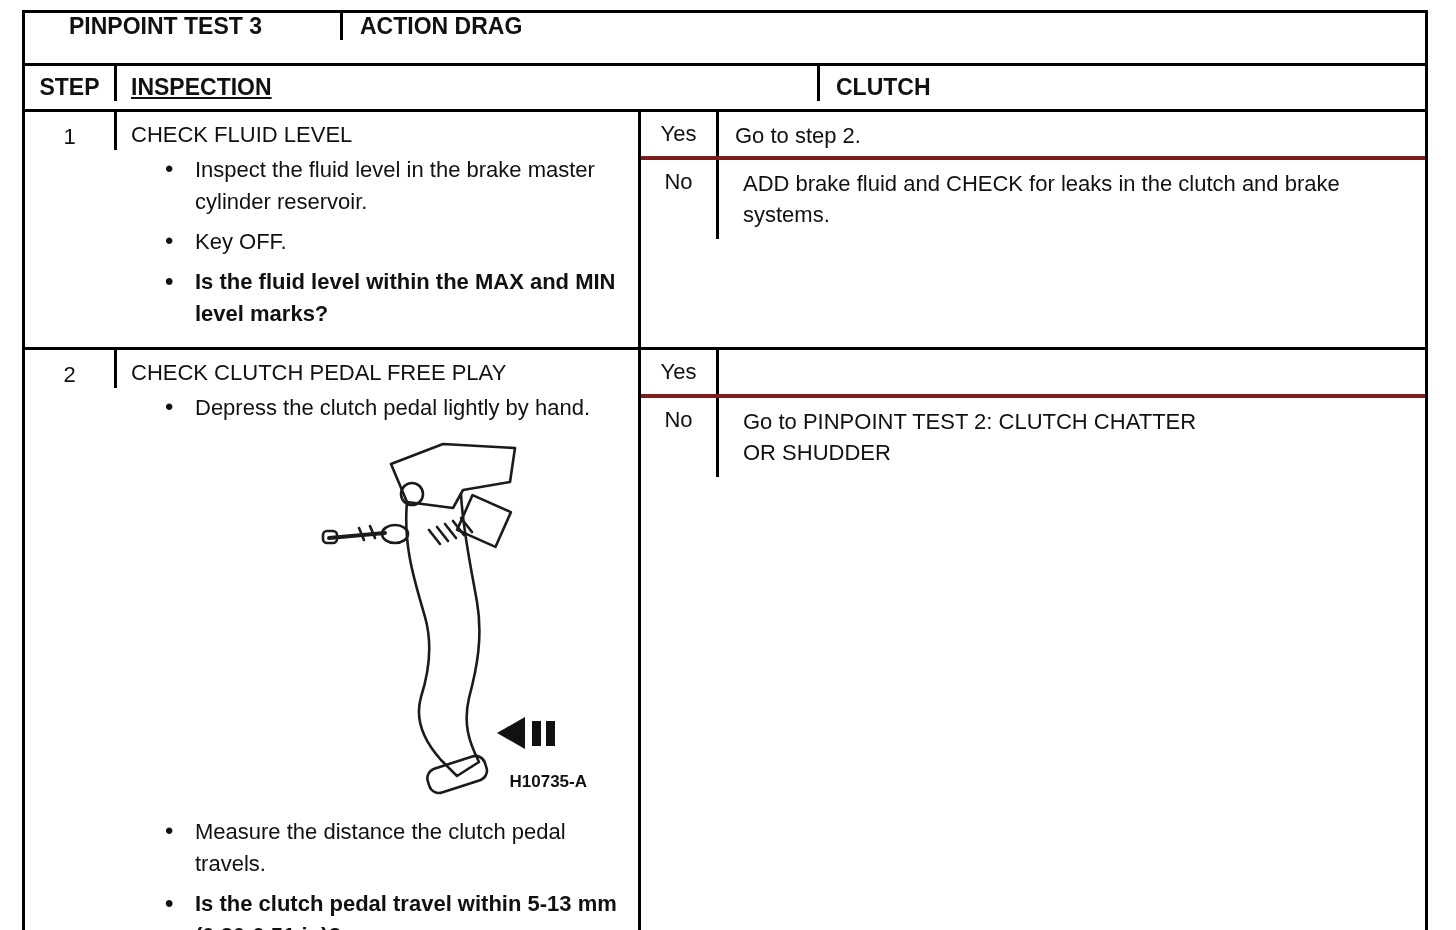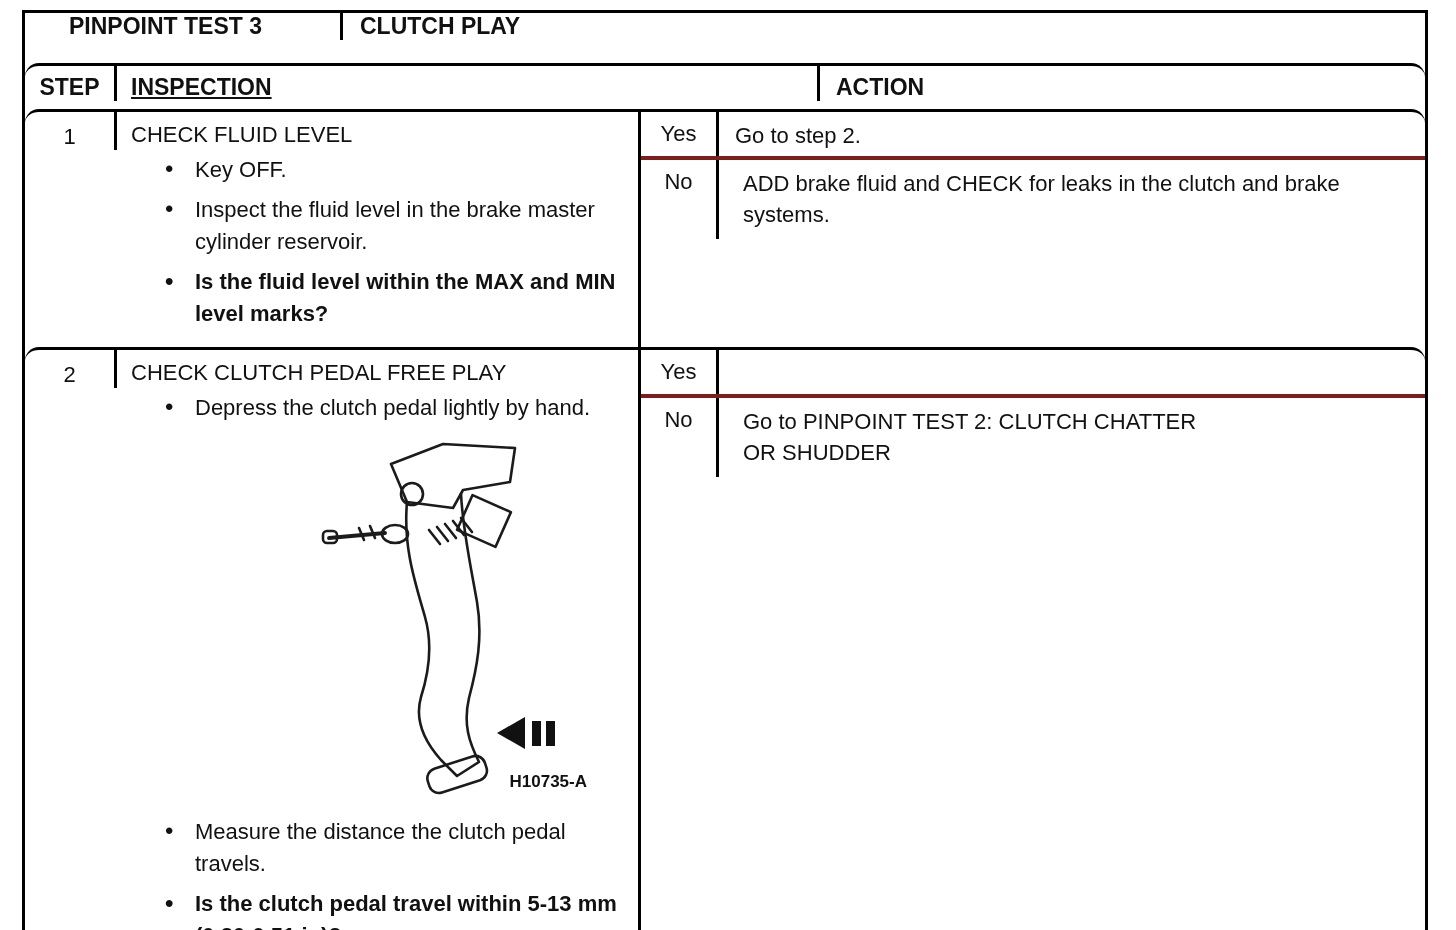--- a/index.html
+++ b/index.html
@@ -16,21 +16,21 @@
     position: absolute;
     left: 22px;
     top: 10px;
     width: 1406px;
     border: 3px solid #000;
     box-sizing: border-box;
     background: #fff;
   }
   .doc-table *, .doc-table { box-sizing: border-box; }
   .row { display: flex; align-items: flex-start; }
-  .row + .row { border-top: 3px solid #000; border-radius: 14px; }
+  .row + .row { border-top: 3px solid #000; }
 
   
   .title-row { height: 50px; }
   .title-left {
     width: 318px;
     border-right: 3px solid #000;
     display: flex; align-items: center;
     padding-left: 44px;
     font-weight: bold; font-size: 23px;
   }
@@ -134,37 +134,37 @@
 </head>
 <body>
 
 <div class="doc-table">
 
   <div class="row title-row">
     <div class="title-left">
       <span>PINPOINT TEST 3</span>
     </div>
     <div class="title-right">
-      <span>CLUTCH PLAY</span>
+      <span>ACTION DRAG</span>
     </div>
   </div>
 
   <div class="row colhead-row">
     <div class="step-col">STEP</div>
     <div class="insp-col-full">INSPECTION</div>
-    <div class="action-col">ACTION</div>
+    <div class="action-col">CLUTCH</div>
   </div>
 
   <div class="row step-row step1-row">
     <div class="step-col">1</div>
     <div class="insp-cell">
       <div class="insp-title">CHECK FLUID LEVEL</div>
       <ul class="bullets">
+        <li>Inspect the fluid level in the brake master cylinder reservoir.</li>
         <li>Key OFF.</li>
-        <li>Inspect the fluid level in the brake master cylinder reservoir.</li>
         <li class="bold">Is the fluid level within the MAX and MIN level marks?</li>
       </ul>
     </div>
     <div class="right-block">
       <div class="answer-row yes-row">
         <div class="yesno-cell">Yes</div>
         <div class="action-cell">Go to step 2.</div>
       </div>
       <div class="answer-row no-row">
         <div class="yesno-cell">No</div>

